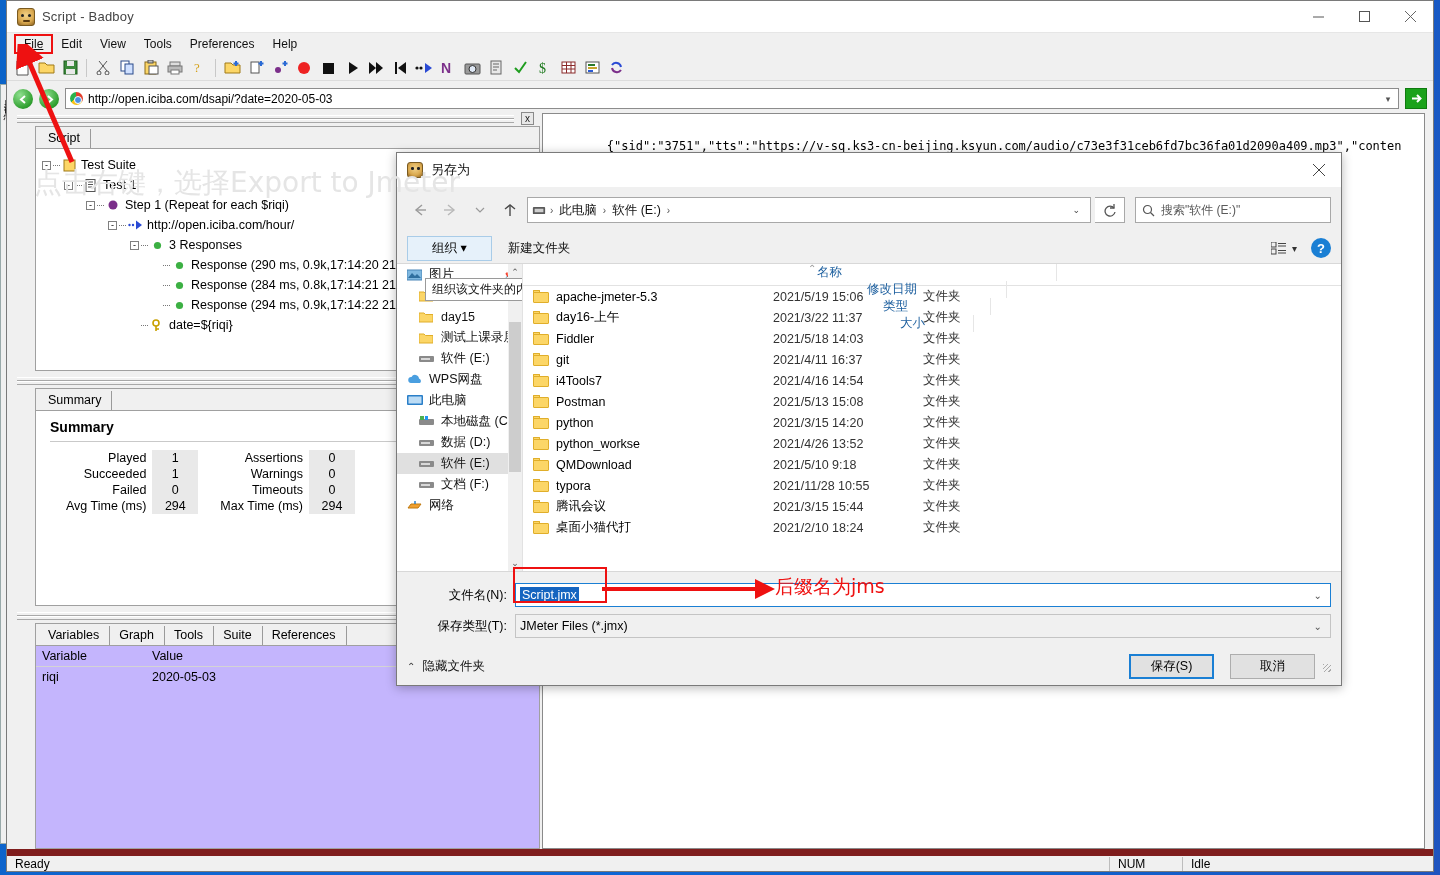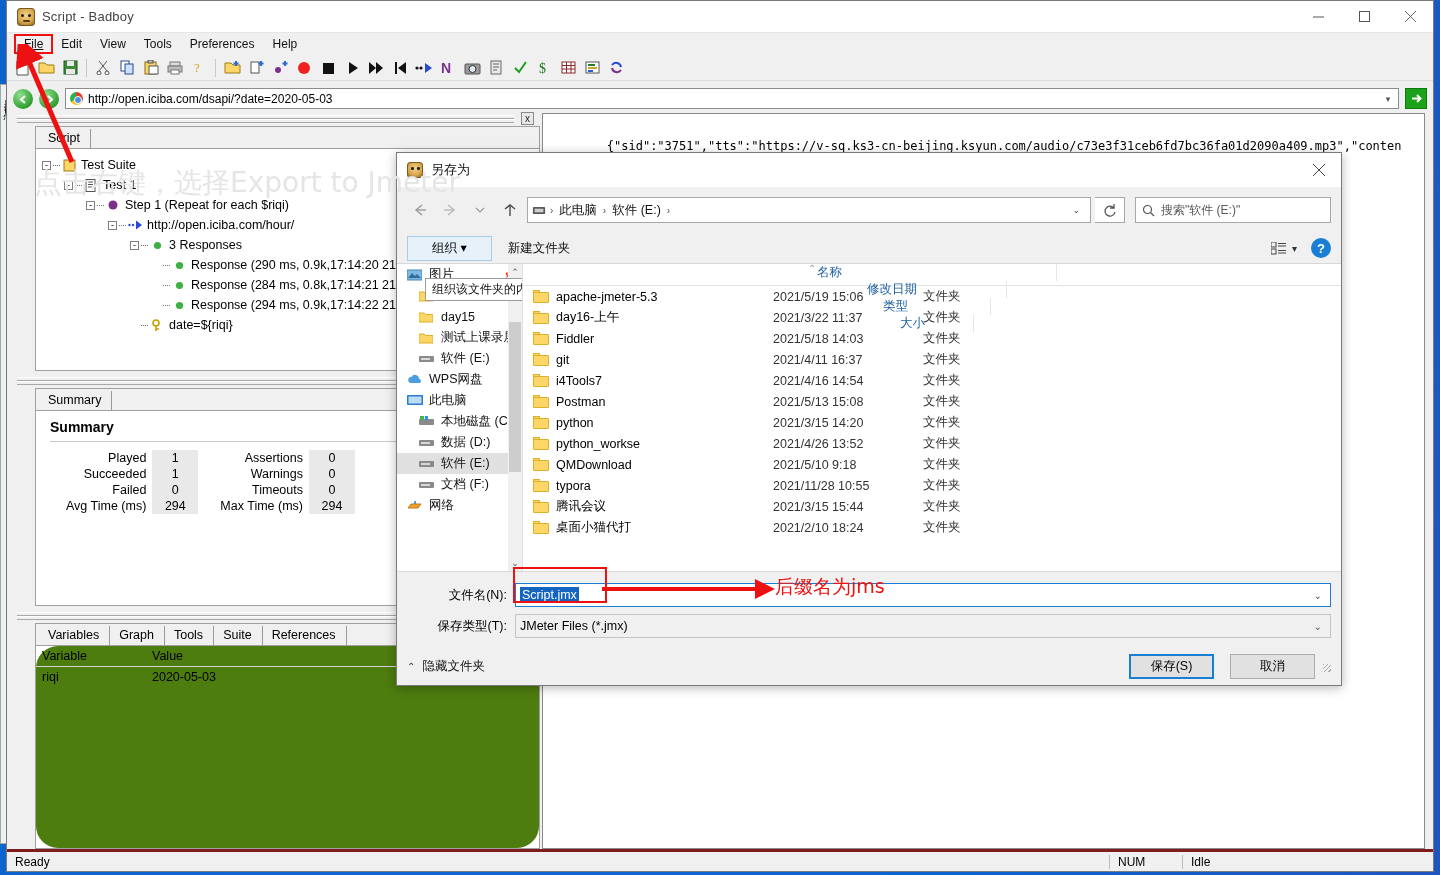--- a/index.html
+++ b/index.html
@@ -137,33 +137,33 @@
   #summarypanel{ height:218px; }
   #summaryBody{ flex:1; background:#fff; padding:8px 14px; overflow:hidden;}
   #summaryBody h3{ margin:0 0 6px 0; font-size:14px; font-weight:bold;}
   #summaryBody hr{ border:0;border-top:1px solid #c9c9c9; margin:0 0 8px 0;}
   table.sumtab{ border-collapse:collapse; font-size:12.5px; margin-left:10px;}
   table.sumtab td{ padding:1px 6px; }
   table.sumtab td.lbl{ text-align:right; }
   table.sumtab td.val{ background:#e9e9e9; text-align:center; min-width:46px;}
   
   #varspanel{ flex:1; min-height:0; }
-  #varsBody{ flex:1; background:#4d7c0f;border-radius:22px; }
+  #varsBody{ flex:1; background:#c4b5fd; }
   .varhead{ display:flex; font-size:12.5px; border-bottom:1px solid #d4d4d4;}
   .varhead div{ padding:3px 6px; }
   .varrow{ display:flex; font-size:12.5px; }
   .varrow div{ padding:3px 6px; }
   .vcol1{ width:110px; } .vcol2{ flex:1; }
   
   #jsonpanel{ flex:1; background:#fff; border:1px solid #8a8a8a; padding:4px 6px;
     font-family:"DejaVu Sans Mono","Liberation Mono",monospace; font-size:12px; line-height:19px;
     overflow:hidden; white-space:pre-wrap; word-break:break-all; min-height:0;}
   
   #statusbar{
-    height:22px; background:#f0f0f0; border-top:3px solid #7f1d1d;
+    height:22px; background:#f0f0f0; border-top:7px solid #7f1d1d;
     display:flex; align-items:center; font-size:12px; color:#000; flex:0 0 auto;
   }
   #statusbar .sseg{ padding:0 8px; }
   #statusbar .sp{ flex:1; }
   #statusbar .divider{ width:1px;height:14px;background:#bdbdbd; }
   
   #dlg{
     position:absolute; left:396px; top:152px; width:946px; height:534px;
     background:#f0f0f0; border:1px solid #7a7a7a;
     box-shadow:0 2px 10px rgba(0,0,0,.28);

